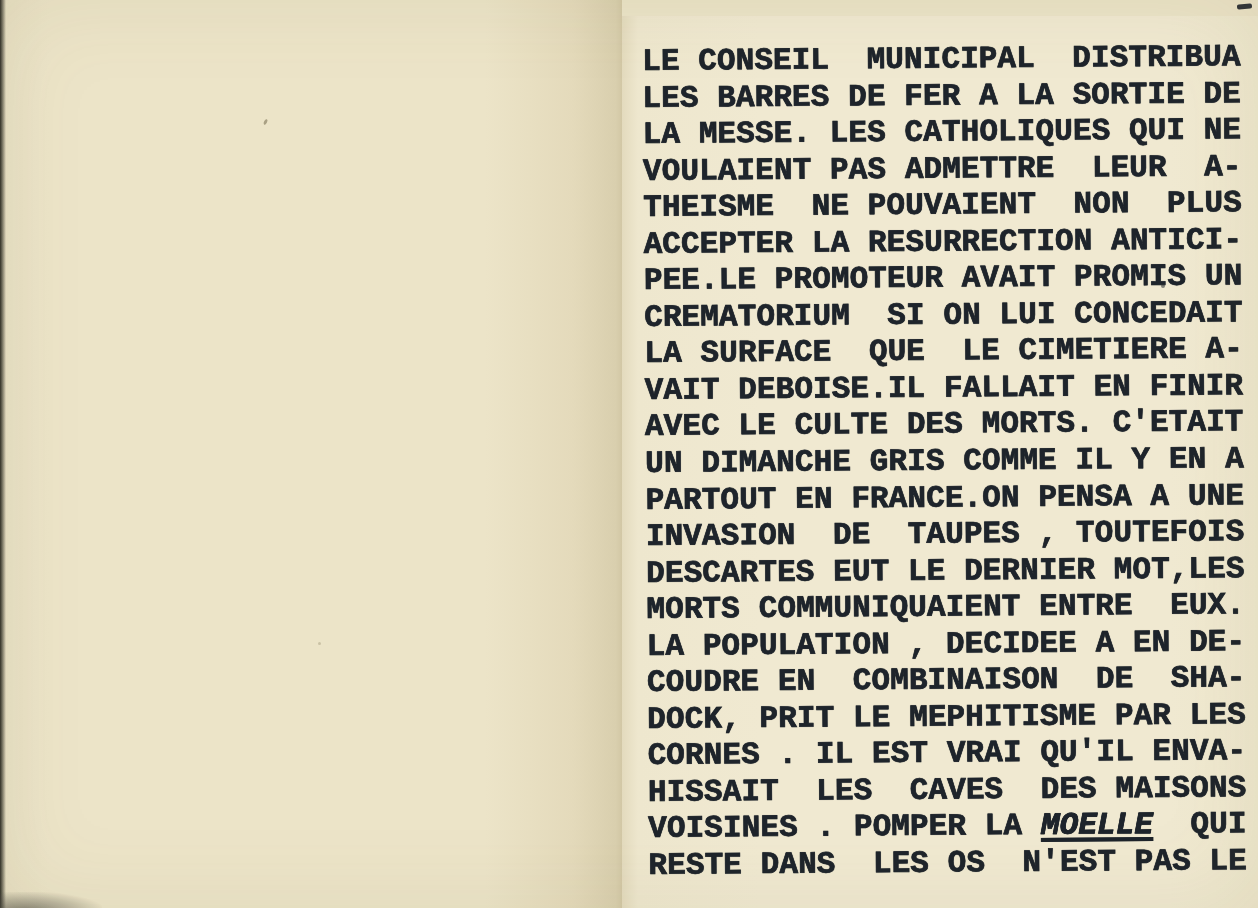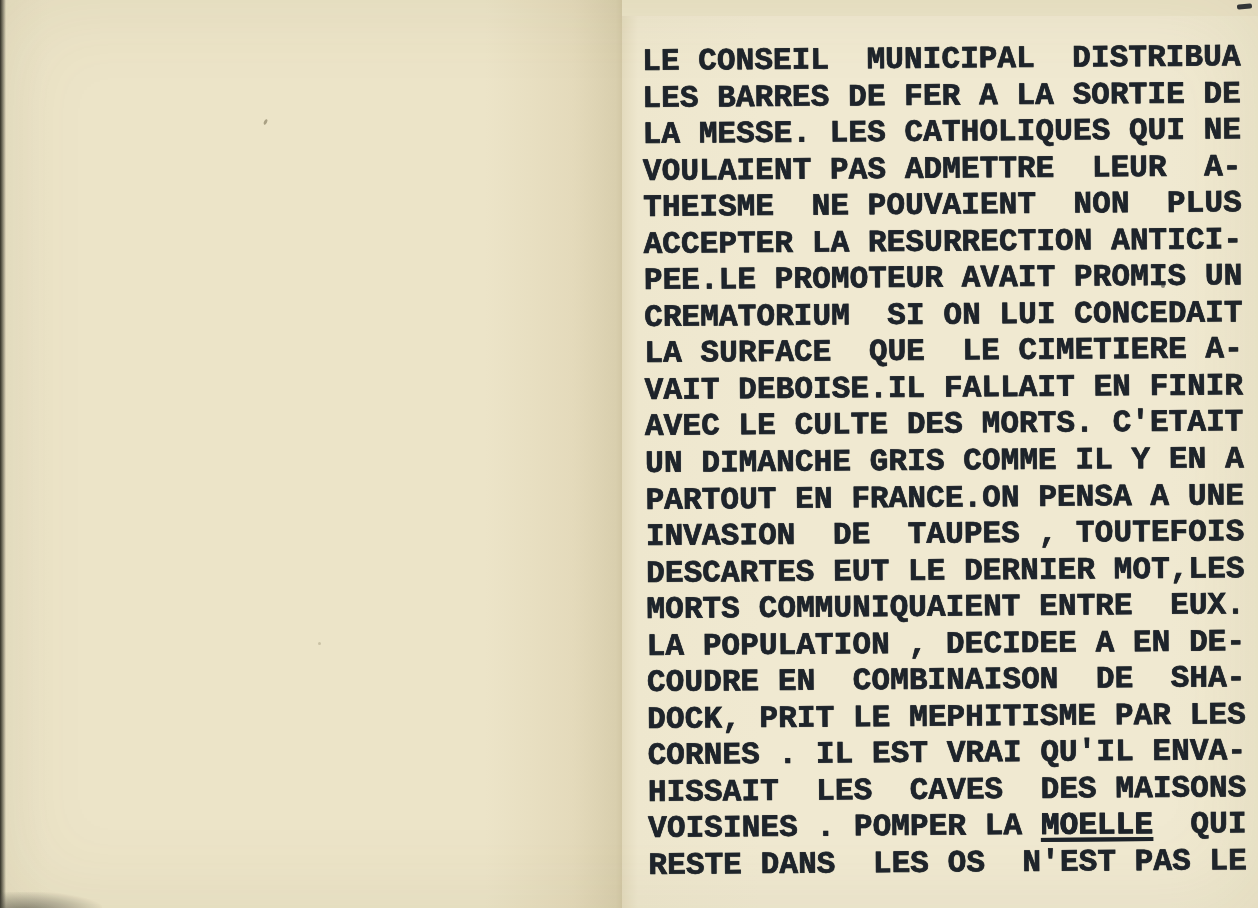--- a/index.html
+++ b/index.html
@@ -67,20 +67,21 @@
     letter-spacing:0.1px;
     white-space:pre;
     -webkit-text-stroke:0.7px var(--ink);
     text-shadow:0 0 0.8px rgba(30,36,43,0.85);
   }
   .text-line{height:36.55px;}
   .underlined{
     text-decoration:underline;
     text-decoration-thickness:3.5px;
     text-underline-offset:4px;
+    font-style:italic;
   }
 </style>
 </head>
 <body>
 
 <div class="scan">
   <div class="page-left"></div>
   <div class="page-right">
     <div class="text-block" id="text-block"><div class="text-line">LE CONSEIL  MUNICIPAL  DISTRIBUA</div><div class="text-line">LES BARRES DE FER A LA SORTIE DE</div><div class="text-line">LA MESSE. LES CATHOLIQUES QUI NE</div><div class="text-line">VOULAIENT PAS ADMETTRE  LEUR  A-</div><div class="text-line">THEISME  NE POUVAIENT  NON  PLUS</div><div class="text-line">ACCEPTER LA RESURRECTION ANTICI-</div><div class="text-line">PEE.LE PROMOTEUR AVAIT PROMIS UN</div><div class="text-line">CREMATORIUM  SI ON LUI CONCEDAIT</div><div class="text-line">LA SURFACE  QUE  LE CIMETIERE A-</div><div class="text-line">VAIT DEBOISE.IL FALLAIT EN FINIR</div><div class="text-line">AVEC LE CULTE DES MORTS. C'ETAIT</div><div class="text-line">UN DIMANCHE GRIS COMME IL Y EN A</div><div class="text-line">PARTOUT EN FRANCE.ON PENSA A UNE</div><div class="text-line">INVASION  DE  TAUPES , TOUTEFOIS</div><div class="text-line">DESCARTES EUT LE DERNIER MOT,LES</div><div class="text-line">MORTS COMMUNIQUAIENT ENTRE  EUX.</div><div class="text-line">LA POPULATION , DECIDEE A EN DE-</div><div class="text-line">COUDRE EN  COMBINAISON  DE  SHA-</div><div class="text-line">DOCK, PRIT LE MEPHITISME PAR LES</div><div class="text-line">CORNES . IL EST VRAI QU'IL ENVA-</div><div class="text-line">HISSAIT  LES  CAVES  DES MAISONS</div><div class="text-line">VOISINES . POMPER LA <span class="underlined">MOELLE</span>  QUI</div><div class="text-line">RESTE DANS  LES OS  N'EST PAS LE</div></div>
   </div>

